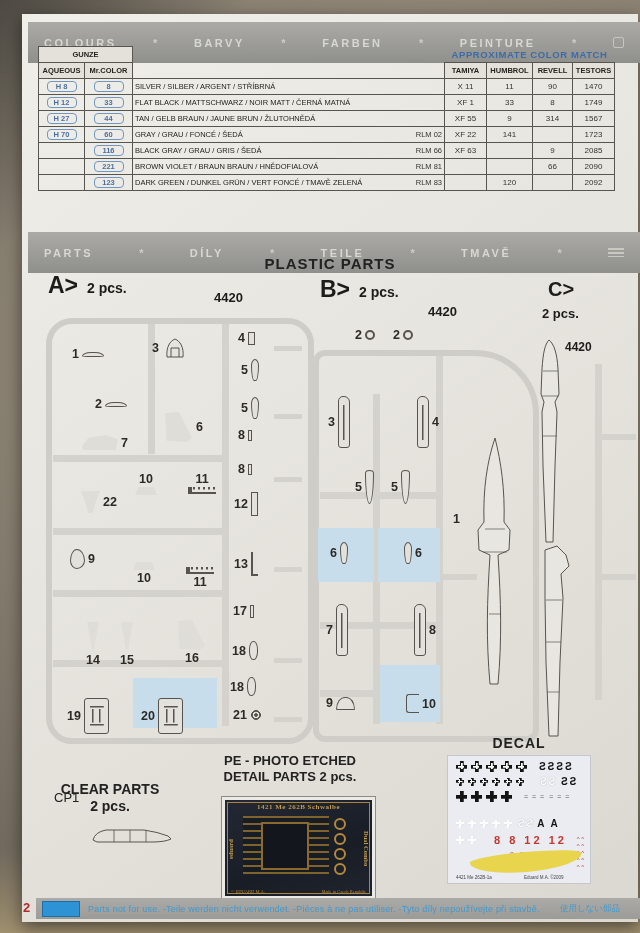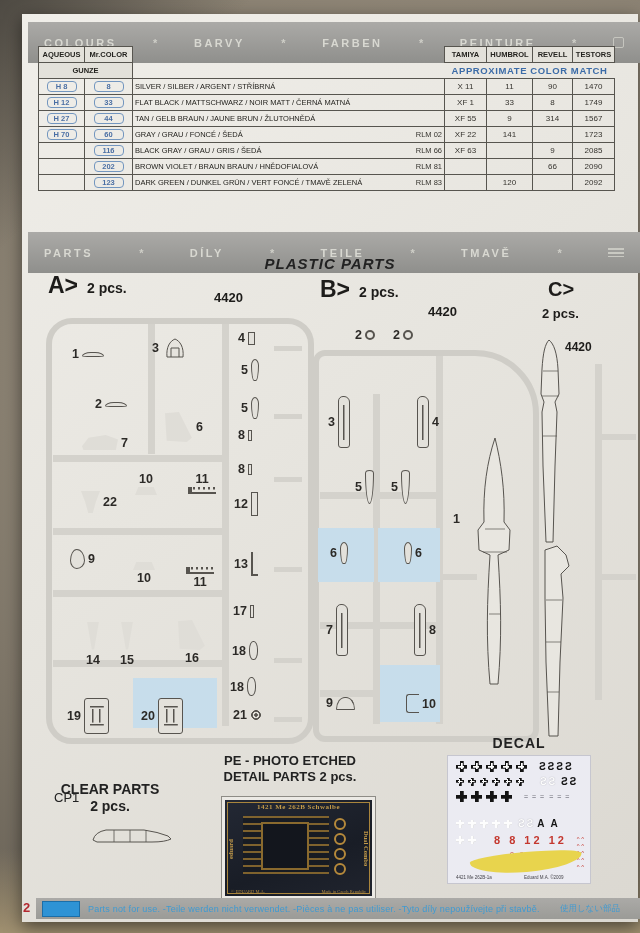--- a/index.html
+++ b/index.html
@@ -31,21 +31,21 @@
   .ctable .hd{text-align:center;background:#e3e1da;}
   .aq,.mr{text-align:center;}
   .vbox{display:inline-block;min-width:22px;border:1px solid #7396bf;border-radius:4px;
     color:#4b6fa4;font-weight:bold;font-size:7.5px;line-height:9px;padding:0 3px;}
   .vbox:empty{display:none;}
   .nm{padding:0 4px;}
   .rlm{float:right;color:#35332e;}
   .num{text-align:center;font-size:8px;color:#35332e;}
   
   .plastic-title{position:absolute;left:0;right:0;top:241px;text-align:center;
-    font-weight:bold;font-size:15px;letter-spacing:1px;color:#222;font-style:italic;}
+    font-weight:bold;font-size:15px;letter-spacing:1px;color:#222;}
   .slabel{position:absolute;display:flex;align-items:baseline;gap:9px;font-weight:bold;color:#1d1c1a;}
   .slabel .big{font-size:23px;}
   .slabel .qty{font-size:14px;}
   .code{position:absolute;font-weight:bold;font-size:13px;color:#1d1c1a;}
   
   .frame{position:absolute;border:6px solid #cfcdc7;}
   .fa{left:24px;top:304px;width:256px;height:414px;border-radius:26px;}
   .fb{left:291px;top:336px;width:214px;height:380px;border-radius:12px 64px 12px 12px;}
   .runner{position:absolute;background:#d4d2cc;}
   .hl{position:absolute;background:#c7ddeb;z-index:1;}
@@ -173,34 +173,34 @@
           <col style="width:46px">
           <col style="width:48px">
           <col style="width:312px">
           <col style="width:42px">
           <col style="width:46px">
           <col style="width:40px">
           <col style="width:42px">
         </colgroup>
     <tbody>
           <tr>
+      <th colspan="2" class="hd">GUNZE</th>
+      <th class="nb"></th>
+      <th colspan="4" class="title-cell">APPROXIMATE COLOR MATCH</th>
+    </tr>
+    <tr>
       <th class="hd">AQUEOUS</th>
       <th class="hd">Mr.COLOR</th>
       <th class="nb"></th>
       <th class="hd">TAMIYA</th>
       <th class="hd">HUMBROL</th>
       <th class="hd">REVELL</th>
       <th class="hd">TESTORS</th>
     </tr>
     <tr>
-      <th colspan="2" class="hd">GUNZE</th>
-      <th class="nb"></th>
-      <th colspan="4" class="title-cell">APPROXIMATE COLOR MATCH</th>
-    </tr>
-    <tr>
             <td class="aq"><span class="vbox">H 8</span></td>
             <td class="mr"><span class="vbox">8</span></td>
             <td class="nm"><span class="rlm"></span><span>SILVER / SILBER / ARGENT / STŘÍBRNÁ</span></td>
             <td class="num">X 11</td>
             <td class="num">11</td>
             <td class="num">90</td>
             <td class="num">1470</td>
           </tr>
     <tr>
             <td class="aq"><span class="vbox">H 12</span></td>
@@ -233,21 +233,21 @@
             <td class="aq"></td>
             <td class="mr"><span class="vbox">116</span></td>
             <td class="nm"><span class="rlm">RLM 66</span><span>BLACK GRAY / GRAU / GRIS / ŠEDÁ</span></td>
             <td class="num">XF 63</td>
             <td class="num"></td>
             <td class="num">9</td>
             <td class="num">2085</td>
           </tr>
     <tr>
             <td class="aq"></td>
-            <td class="mr"><span class="vbox">202</span></td>
+            <td class="mr"><span class="vbox">221</span></td>
             <td class="nm"><span class="rlm">RLM 81</span><span>BROWN VIOLET / BRAUN BRAUN / HNĚDOFIALOVÁ</span></td>
             <td class="num"></td>
             <td class="num"></td>
             <td class="num">66</td>
             <td class="num">2090</td>
           </tr>
     <tr>
             <td class="aq"></td>
             <td class="mr"><span class="vbox">123</span></td>
             <td class="nm"><span class="rlm">RLM 83</span><span>DARK GREEN / DUNKEL GRÜN / VERT FONCÉ / TMAVĚ ZELENÁ</span></td>

